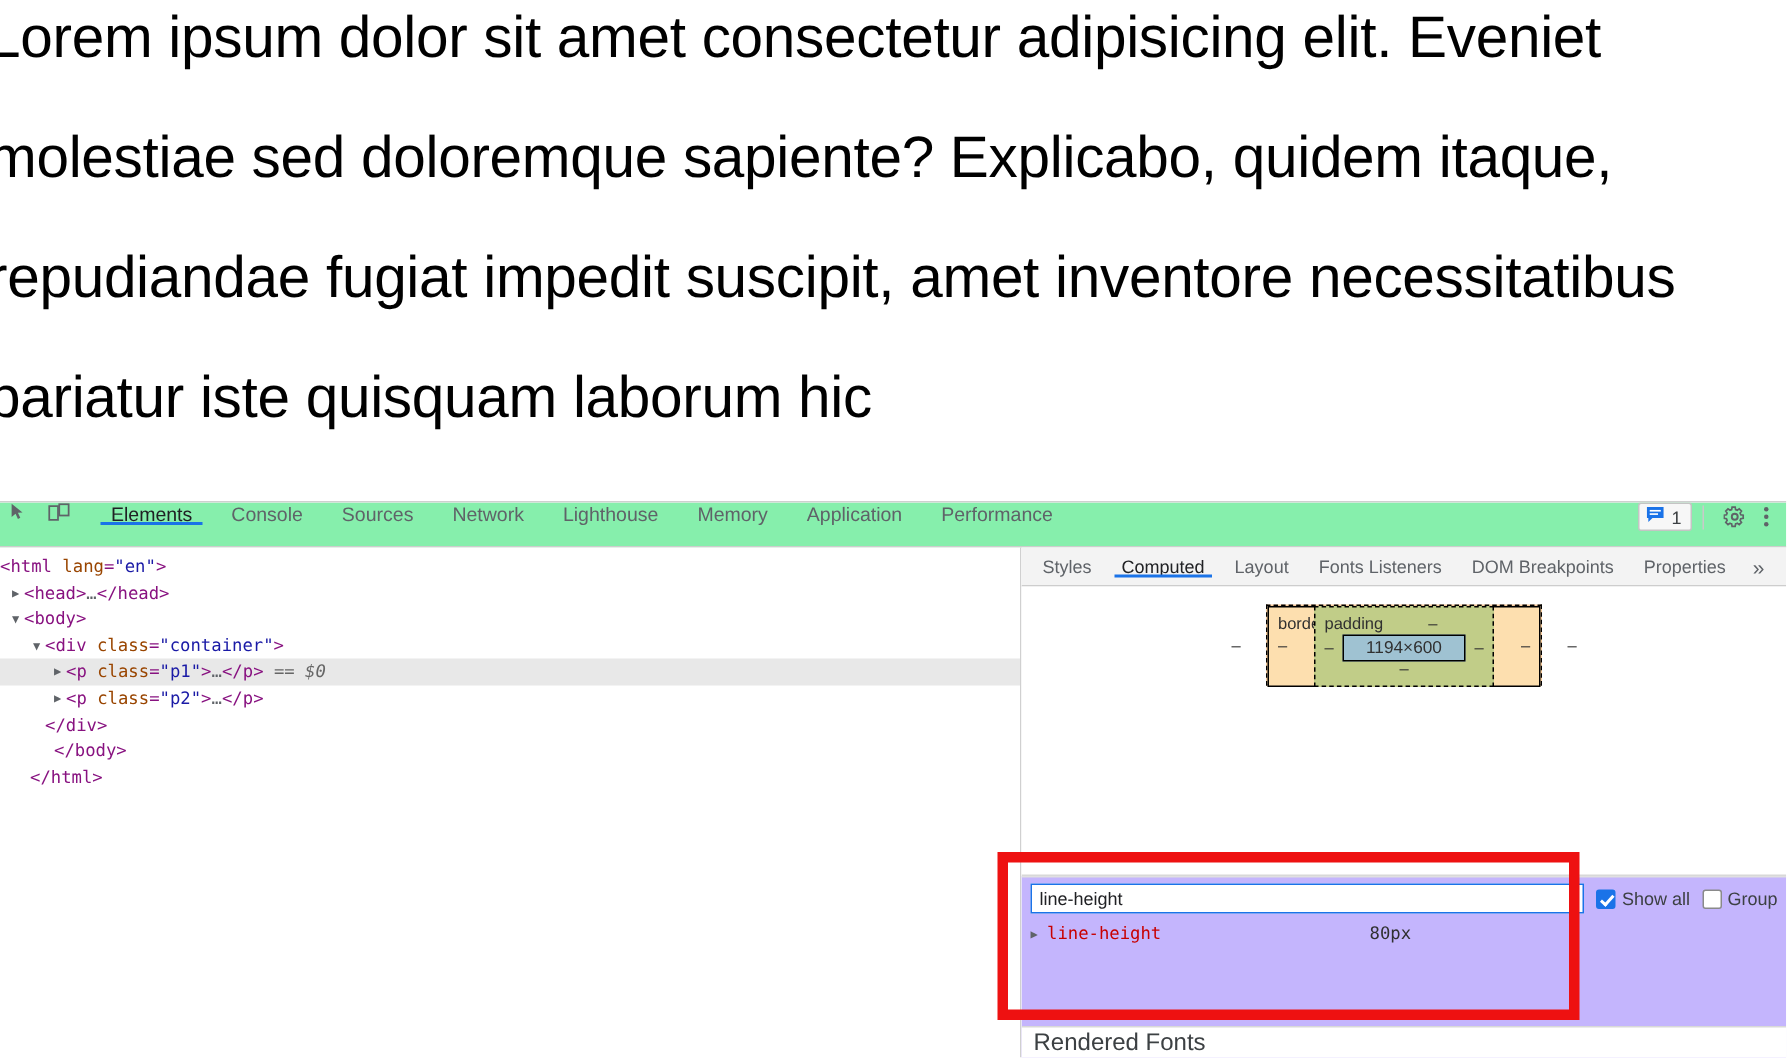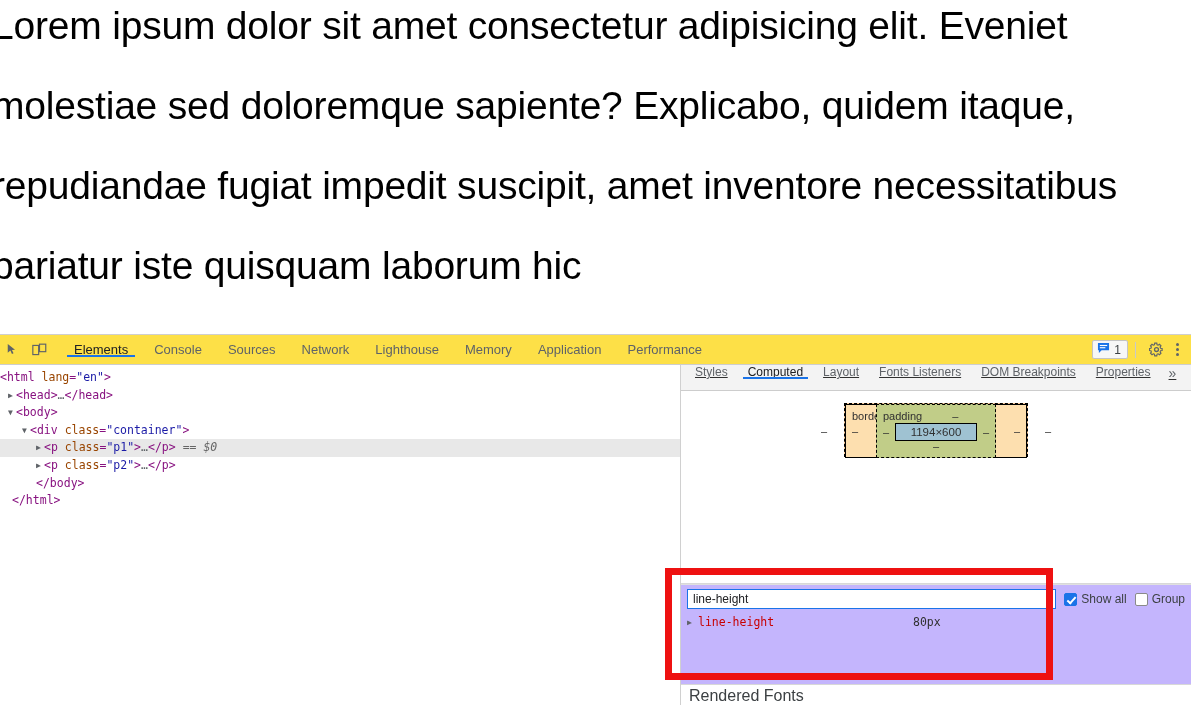--- a/index.html
+++ b/index.html
@@ -51,24 +51,24 @@
     border-top: 1px solid #cfcfcf;
     font-size: 12px;
     color: #303030;
     overflow: hidden;
   }
 
   
   #dt-toolbar {
     position: relative;
     height: 29px;
-    background: #fde047;
+    background: #86efac;
     border-bottom: 1px solid #cdcdcd;
     display: flex;
-    align-items: center;
+    align-items: flex-start;
   }
   .tb-icon-btn {
     width: 26px;
     display: flex;
     align-items: center;
     justify-content: center;
     cursor: pointer;
   }
   .tb-sep {
     width: 1px;
@@ -184,25 +184,24 @@
     flex: 1;
     position: relative;
     background: #ffffff;
     display: flex;
     flex-direction: column;
     overflow: hidden;
   }
   #side-tabs {
     height: 25px;
     display: flex;
-    align-items: flex-start;
+    align-items: center;
     background: #f3f3f3;
     border-bottom: 1px solid #cdcdcd;
     padding-left: 4px;
-    text-decoration: underline;
   }
   .side-tab {
     position: relative;
     display: flex;
     align-items: center;
     padding: 0 10px;
     font-size: 12px;
     color: #5f6368;
     cursor: pointer;
     white-space: nowrap;
@@ -499,26 +498,29 @@
           </div>
 
           <div class="dom-row sel" style="padding-left:36px;">
             <span class="tri">▶</span><span class="punct">&lt;</span><span class="tag">p</span><span>&nbsp;</span><span class="attr">class</span><span class="punct">=</span><span class="val">"p1"</span><span class="punct">&gt;</span><span class="ellip">…</span><span class="punct">&lt;/</span><span class="tag">p</span><span class="punct">&gt;</span><span>&nbsp;</span><span class="dollar">== $0</span>
           </div>
 
           <div class="dom-row" style="padding-left:36px;">
             <span class="tri">▶</span><span class="punct">&lt;</span><span class="tag">p</span><span>&nbsp;</span><span class="attr">class</span><span class="punct">=</span><span class="val">"p2"</span><span class="punct">&gt;</span><span class="ellip">…</span><span class="punct">&lt;/</span><span class="tag">p</span><span class="punct">&gt;</span>
           </div>
 
+          <div class="dom-row" style="padding-left:30px;">
+            <span class="punct">&lt;/</span><span class="tag">div</span><span class="punct">&gt;</span>
+          </div>
 
           <div class="dom-row" style="padding-left:16px;margin-left:20px;">
             <span class="punct">&lt;/</span><span class="tag">body</span><span class="punct">&gt;</span>
           </div>
 
-          <div class="dom-row" style="padding-left:12px;">
+          <div class="dom-row" style="padding-left:0px;margin-left:20px;">
             <span class="punct">&lt;/</span><span class="tag">html</span><span class="punct">&gt;</span>
           </div>
 
         </div>
       </div>
 
       <div id="side-pane">
 
         <div id="side-tabs">
           <div class="side-tab">

